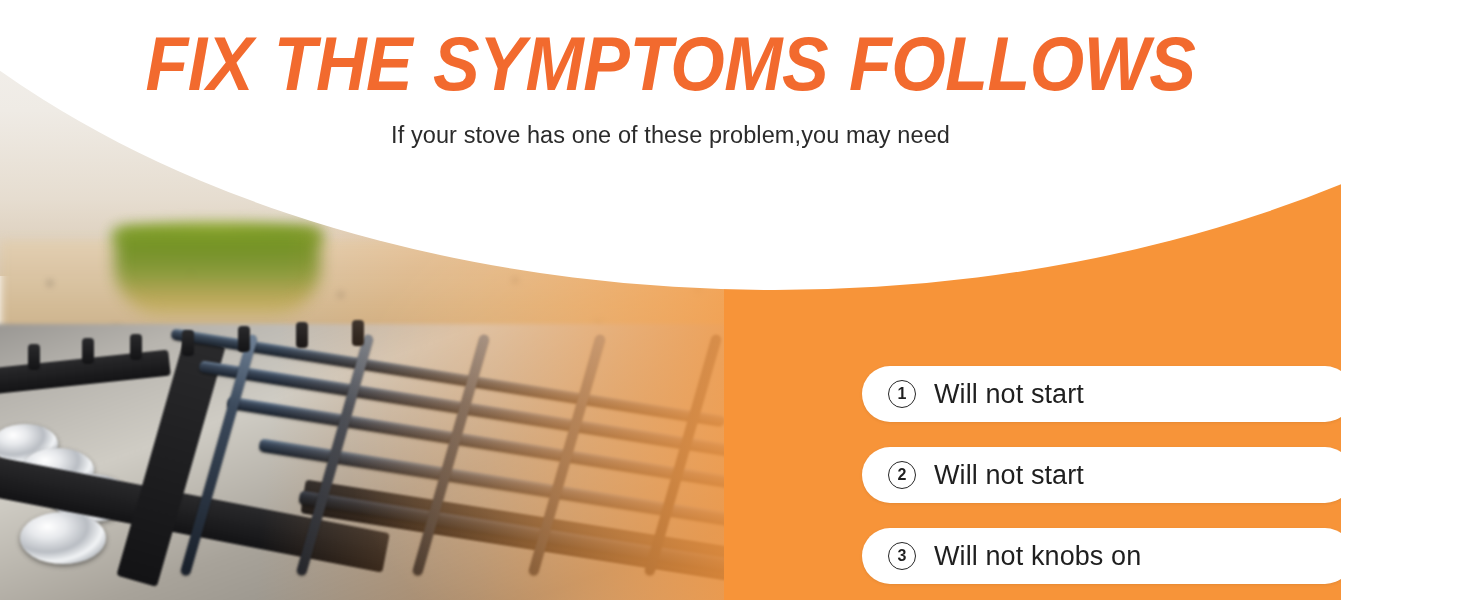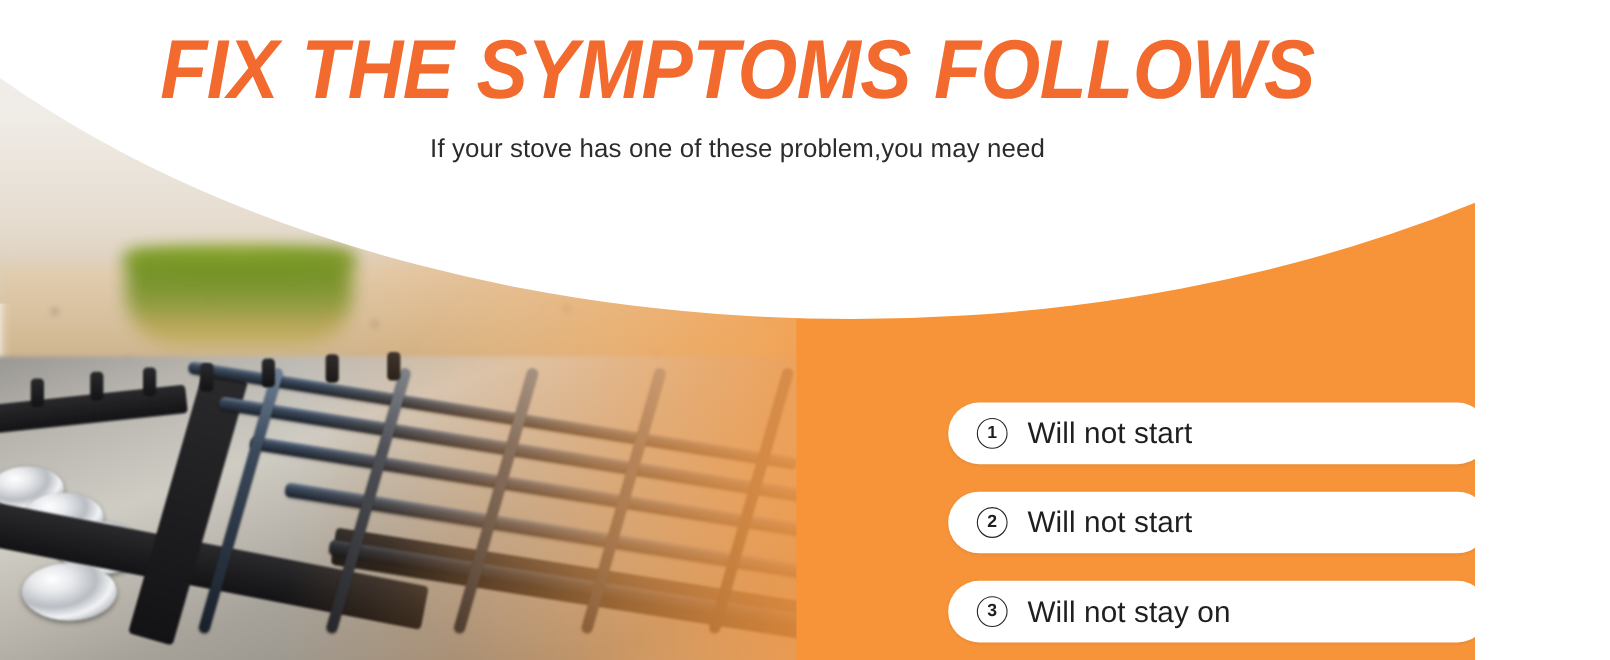--- a/index.html
+++ b/index.html
@@ -328,18 +328,18 @@
       <span class="pill-label">Will not start</span>
     </div>
 
     <div class="pill">
       <span class="pill-num">2</span>
       <span class="pill-label">Will not start</span>
     </div>
 
     <div class="pill">
       <span class="pill-num">3</span>
-      <span class="pill-label">Will not stay on</span>
+      <span class="pill-label">Will not knobs on</span>
     </div>
 
   </div>
 
 </div>
 
 </body></html>

